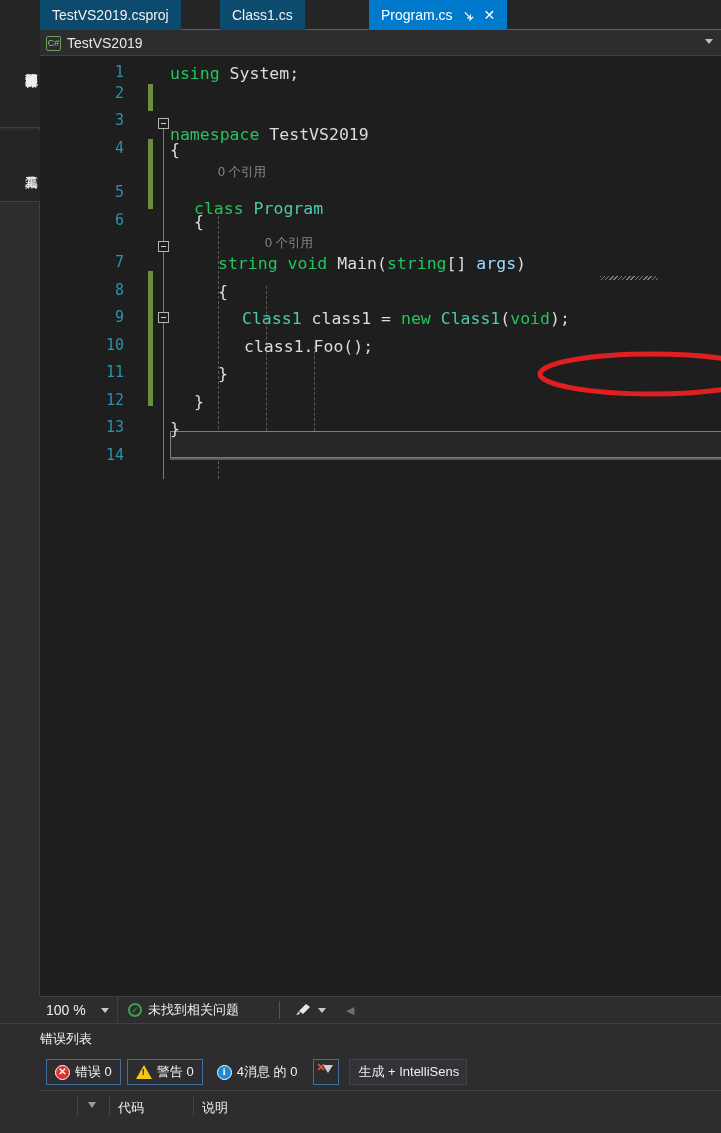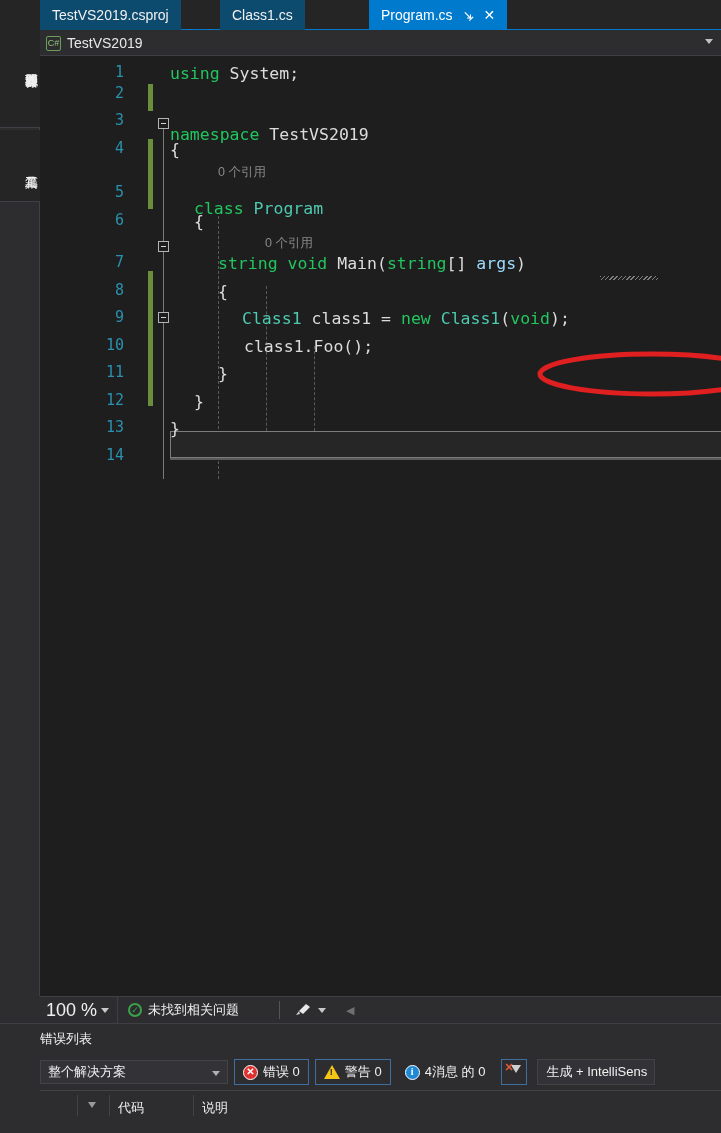--- a/index.html
+++ b/index.html
@@ -135,21 +135,21 @@
   }
 
   
   #editor-status {
     position: absolute; left: 40px; top: 996px; width: 681px; height: 27px;
     background: #2d2d30; border-top: 1px solid #3f3f46;
     display: flex; align-items: center;
   }
   #zoom-box {
     width: 78px; height: 27px; display: flex; align-items: center;
-    padding-left: 6px; color: #f0f0f0; font-size: 18px;
+    padding-left: 6px; color: #f0f0f0; font-size: 14px;
     border-right: 1px solid #3f3f46; position: relative;
   }
   #zoom-caret {
     position: absolute; right: 8px; top: 11px; width: 0; height: 0;
     border-left: 4px solid transparent; border-right: 4px solid transparent;
     border-top: 5px solid #c8c8c8;
   }
   #issue-ok {
     display: flex; align-items: center; margin-left: 10px; color: #f0f0f0; font-size: 13px;
   }
@@ -379,24 +379,20 @@
       <span id="brush-caret"></span>
     </div>
     <div id="left-arrow">◀</div>
   </div>
 
   <div id="err-left-strip"></div>
   <div id="errpanel">
     <div id="errpanel-title">错误列表</div>
 
     <div id="err-toolbar">
-      <div id="scope-select">
-        <span>整个解决方案</span>
-        <span id="scope-caret"></span>
-      </div>
 
       <div class="sev-btn">
         <span class="ico-err">✕</span>
         <span>错误 0</span>
       </div>
 
       <div class="sev-btn">
         <span class="ico-warn"></span>
         <span>警告 0</span>
       </div>

